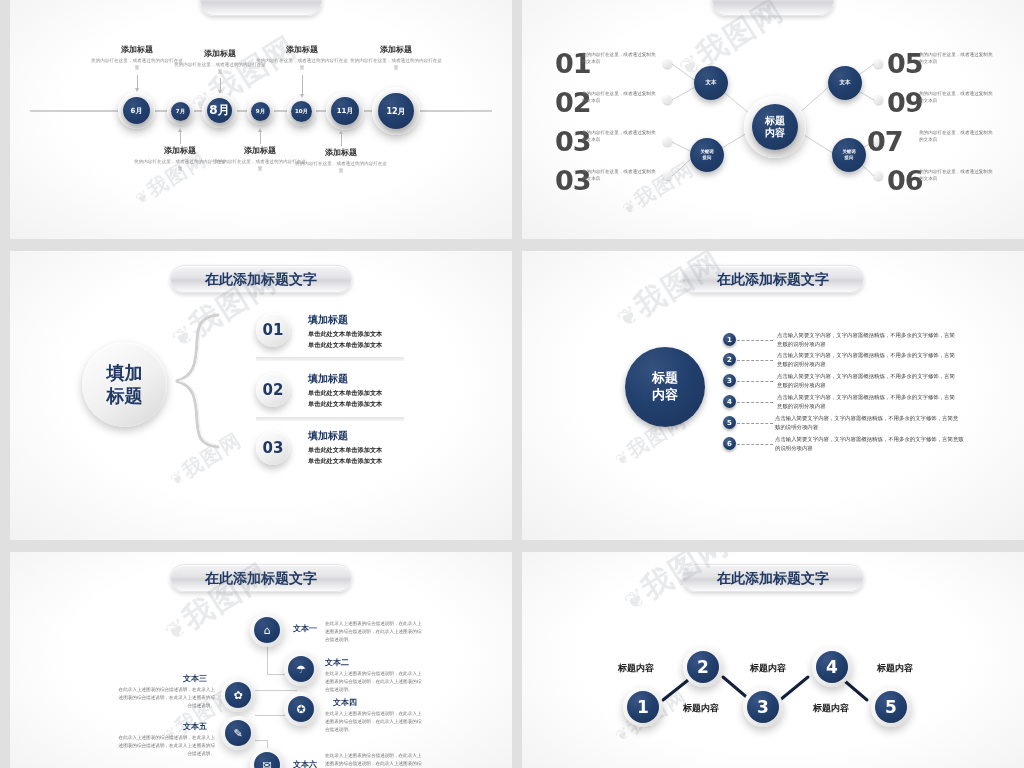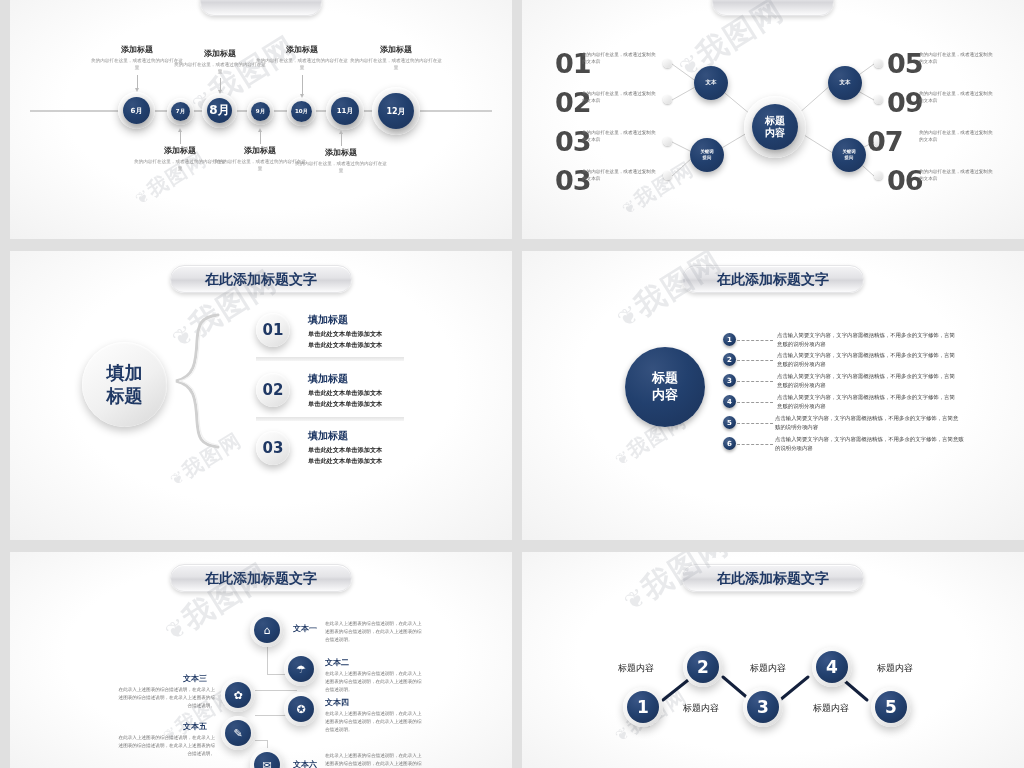--- a/index.html
+++ b/index.html
@@ -106,21 +106,21 @@
   .s5-b{position:absolute;color:#6d6d6d;font-size:4.6px;line-height:1.7;}
   .s5-conn{position:absolute;background:#cdcdcd;}
   
   .z-node{width:40px;height:40px;border-radius:50%;position:absolute;
     background:linear-gradient(145deg,#ffffff,#efefef 55%,#d7d7d7);
     box-shadow:0 4px 8px rgba(0,0,0,.22);
     display:flex;align-items:center;justify-content:center;}
   .z-core{width:32px;height:32px;border-radius:50%;
     background:radial-gradient(circle at 34% 26%,#3a5687,#22406e 50%,#192e52);
     color:#fff;font-size:17px;font-weight:bold;display:flex;align-items:center;justify-content:center;}
-  .z-lbl{position:absolute;font-size:9px;font-weight:normal;color:#1a1a1a;white-space:nowrap;}
+  .z-lbl{position:absolute;font-size:9px;font-weight:bold;color:#1a1a1a;white-space:nowrap;}
 </style>
 </head>
 <body>
 
 <div class="grid">
 
   <div class="slide">
     <div class="pill cut"></div>
     <div class="wm" style="left:175px;top:55px;"><span class="fl">❦</span>我图网</div>
     <div class="wm s" style="left:120px;top:165px;"><span class="fl">❦</span>我图网</div>
@@ -389,21 +389,21 @@
 
     <div class="ic" style="left:211px;top:126px;width:34px;height:34px;">
       <div class="core" style="width:26px;height:26px;font-size:11px;">✿</div>
     </div>
     <div class="s5-h" style="left:173px;top:121px;">文本三</div>
     <div class="s5-b" style="left:107px;top:134px;width:98px;text-align:right;">在此录入上述图表的综合描述说明，在此录入上述图表的综合描述说明，在此录入上述图表的综合描述说明。</div>
 
     <div class="ic" style="left:274px;top:140px;width:34px;height:34px;">
       <div class="core" style="width:26px;height:26px;font-size:11px;">✪</div>
     </div>
-    <div class="s5-h" style="left:315px;top:145px;">文本四</div>
+    <div class="s5-h" style="left:323px;top:145px;">文本四</div>
     <div class="s5-b" style="left:315px;top:158px;width:98px;">在此录入上述图表的综合描述说明，在此录入上述图表的综合描述说明，在此录入上述图表的综合描述说明。</div>
 
     <div class="ic" style="left:211px;top:164px;width:34px;height:34px;">
       <div class="core" style="width:26px;height:26px;font-size:11px;">✎</div>
     </div>
     <div class="s5-h" style="left:173px;top:169px;">文本五</div>
     <div class="s5-b" style="left:107px;top:182px;width:98px;text-align:right;">在此录入上述图表的综合描述说明，在此录入上述图表的综合描述说明，在此录入上述图表的综合描述说明。</div>
 
     <div class="ic" style="left:240px;top:196px;width:34px;height:34px;">
       <div class="core" style="width:26px;height:26px;font-size:11px;">✉</div>

